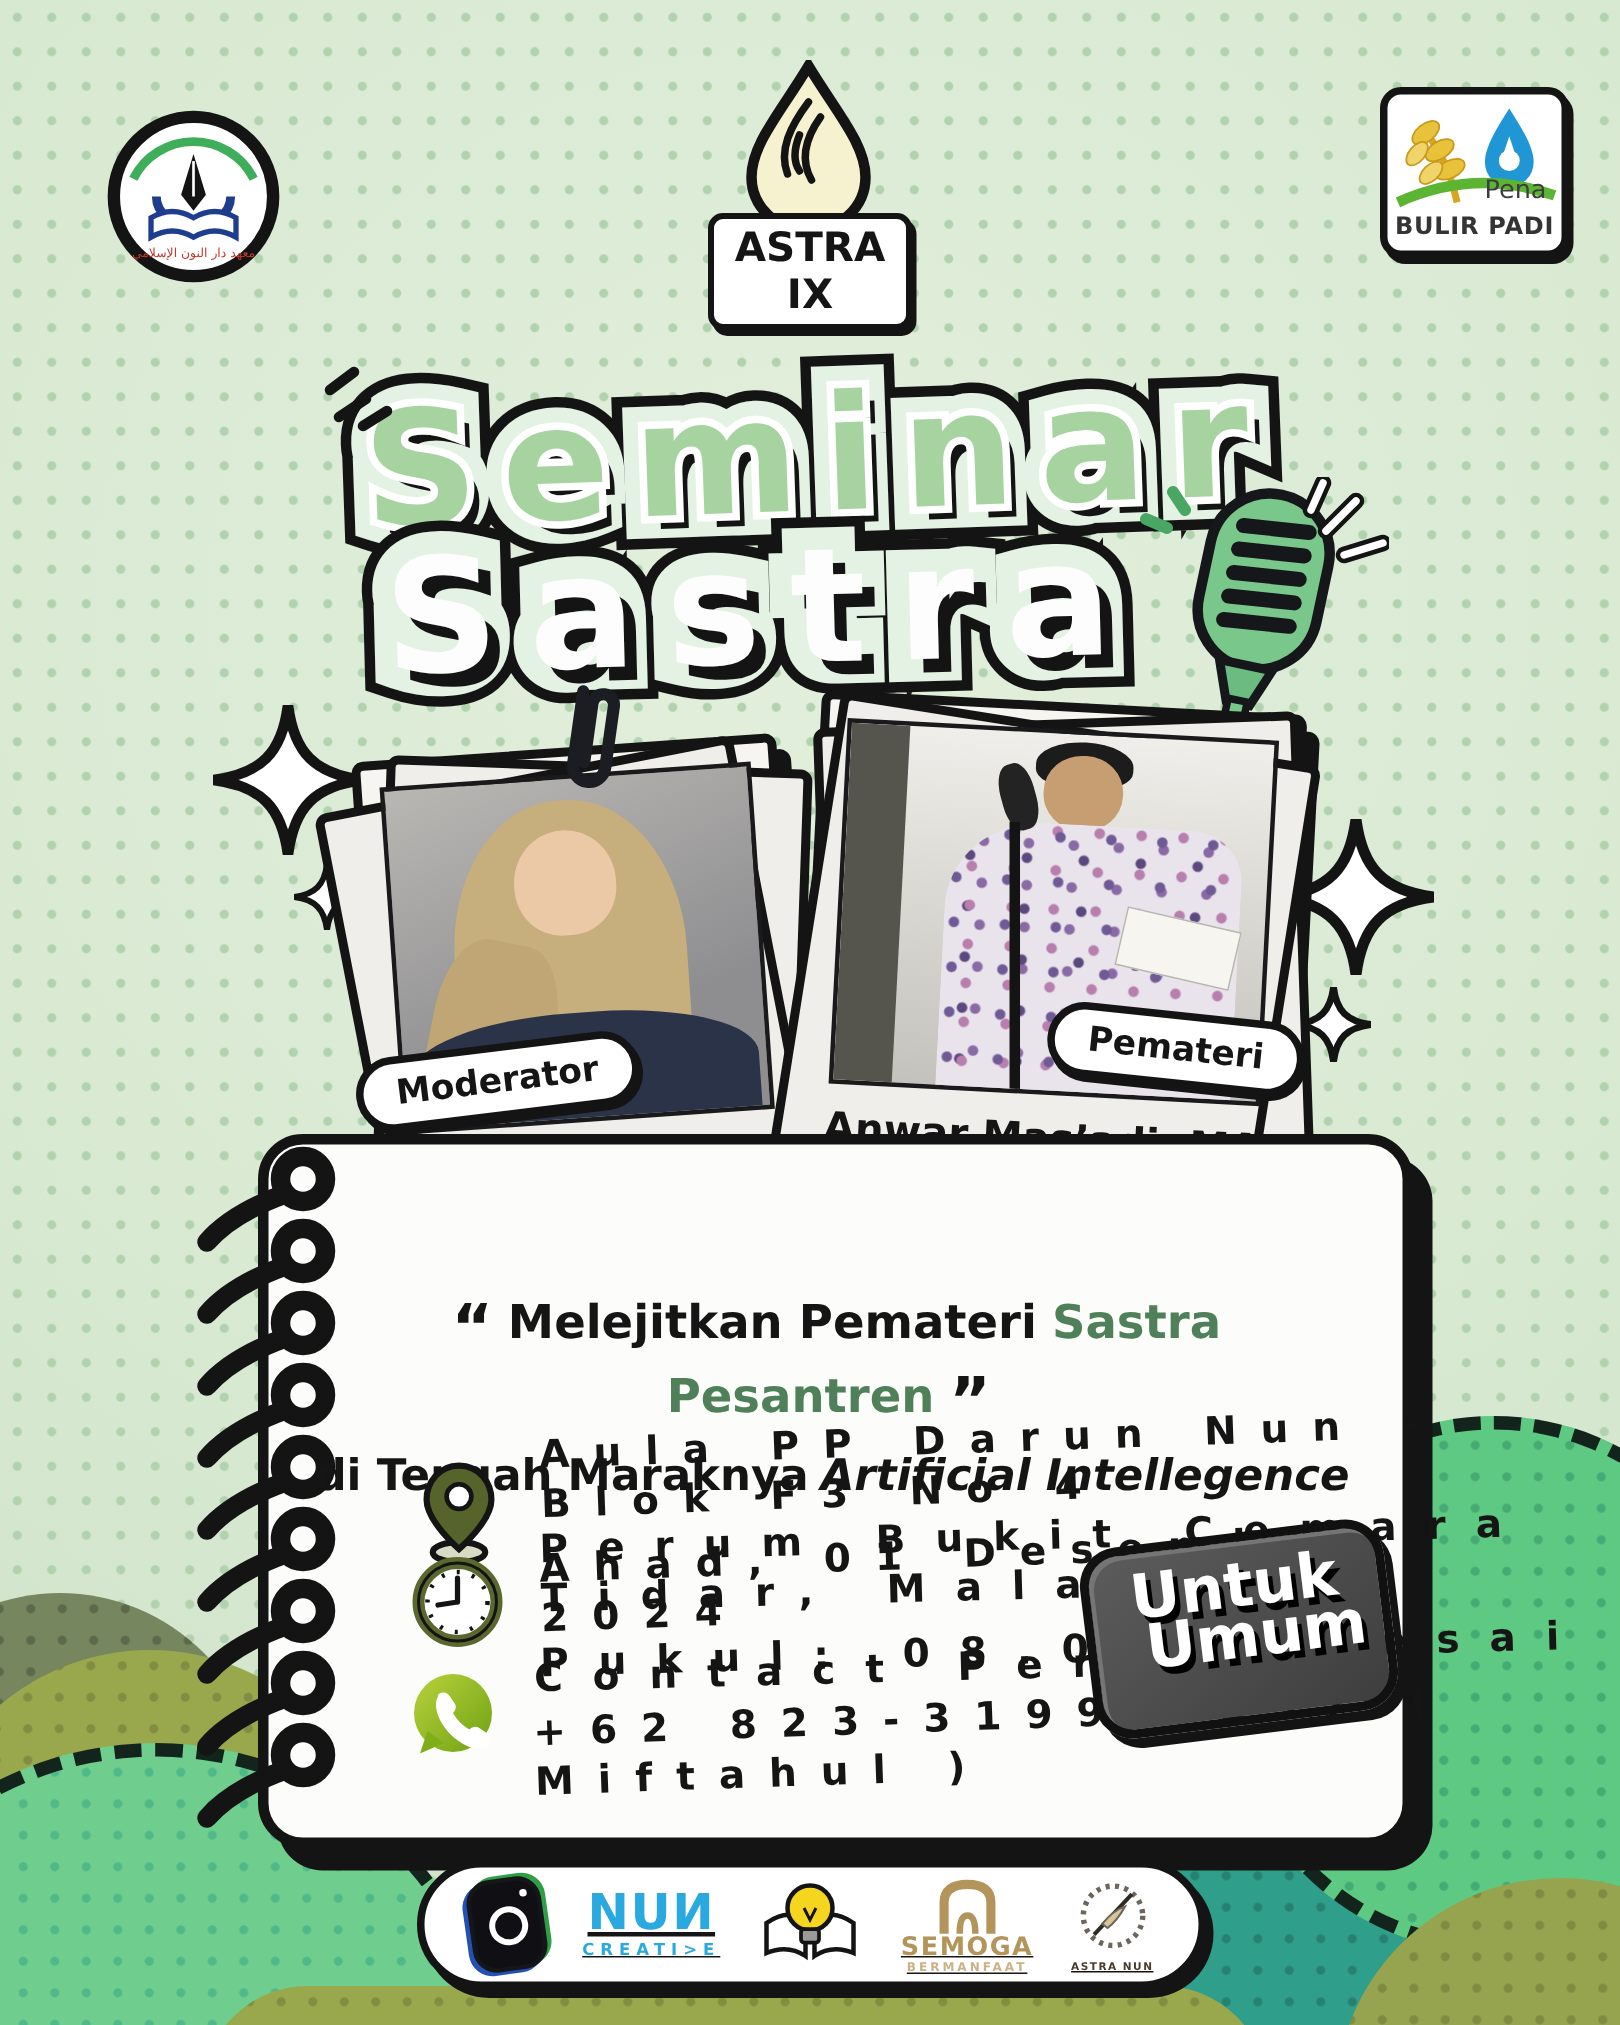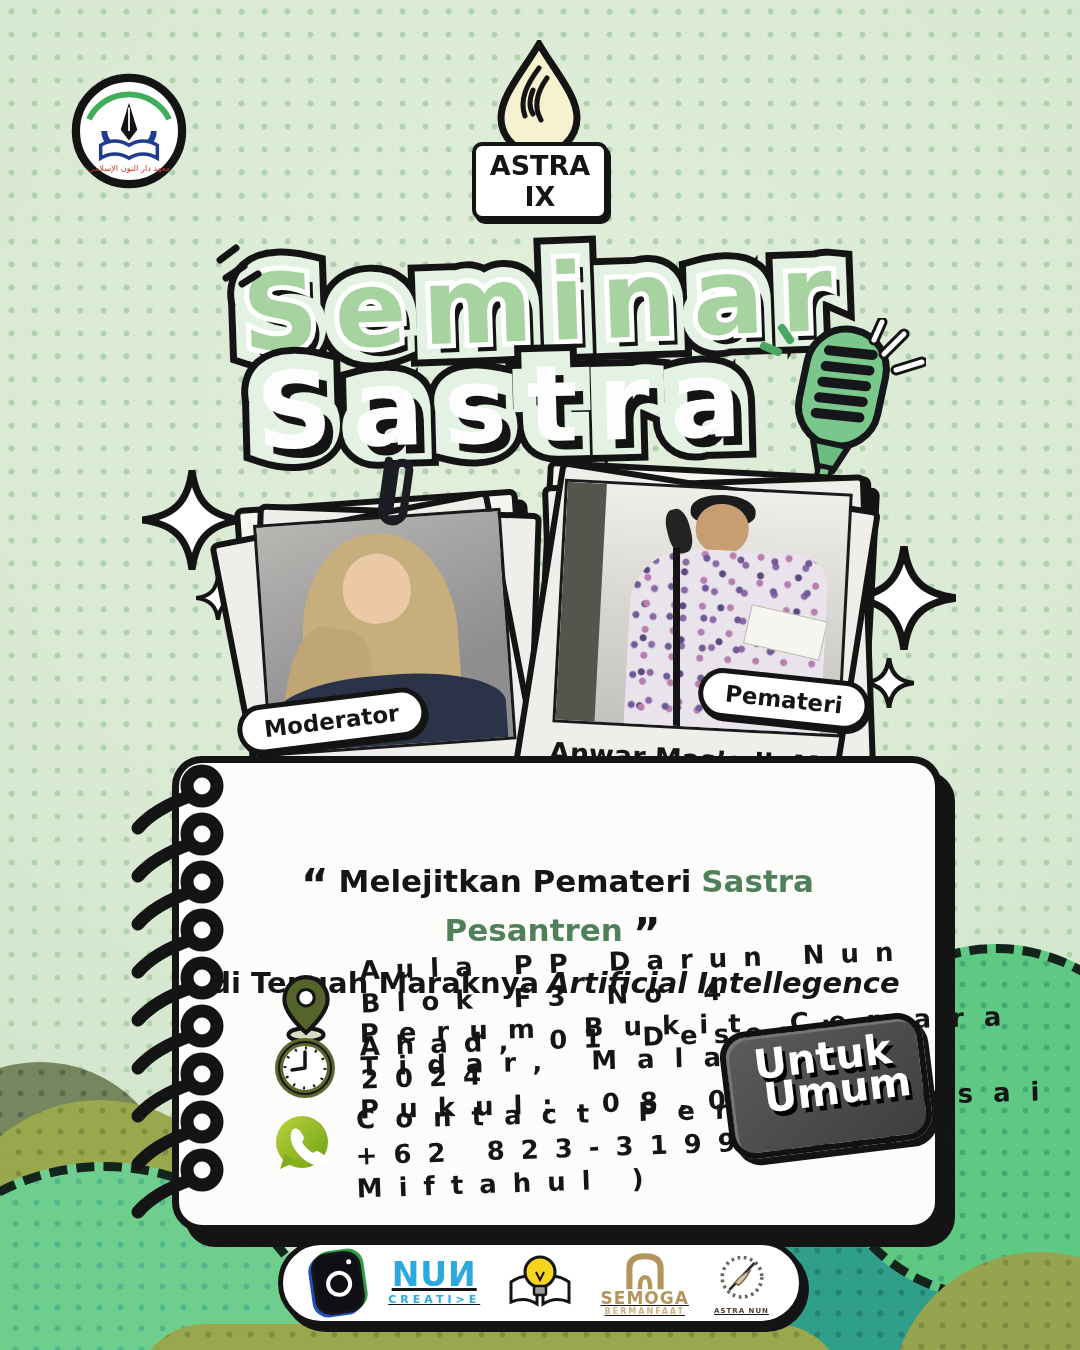--- a/index.html
+++ b/index.html
@@ -160,20 +160,36 @@
     <path d="M26 62 Q38 55 50 62 Q62 55 74 62 L74 73 Q62 66 50 73 Q38 66 26 73 Z" fill="#fff" stroke="#1f3d8f" stroke-width="3"></path>
     <text x="50" y="84" font-size="7" fill="#c0392b" text-anchor="middle">معهد دار النون الإسلامي</text>
   </svg>
 
   <svg class="teardrop" viewBox="0 0 104 118">
     <path d="M52 4 C34 34 14 56 14 78 a38 36 0 0 0 76 0 C90 56 70 34 52 4 Z" fill="#f6f1cf" stroke="#141414" stroke-width="7"></path>
     <path d="M52 28 C40 44 32 60 38 76 M60 38 C50 52 46 66 54 80 M46 50 C42 60 42 68 46 74" fill="none" stroke="#141414" stroke-width="5" stroke-linecap="round"></path>
   </svg>
   <div class="astra-badge">ASTRA IX</div>
 
+  <div class="logo-bulir">
+    <svg viewBox="0 0 100 88" style="position:absolute;inset:0;">
+      <path d="M40 62 C36 44 30 30 20 20" fill="none" stroke="#d9a520" stroke-width="4"></path>
+      <ellipse cx="22" cy="22" rx="9" ry="5" fill="#e8c23a" stroke="#c79a1d" transform="rotate(-38 22 22)"></ellipse>
+      <ellipse cx="30" cy="32" rx="9" ry="5" fill="#e8c23a" stroke="#c79a1d" transform="rotate(-32 30 32)"></ellipse>
+      <ellipse cx="36" cy="43" rx="9" ry="5" fill="#e8c23a" stroke="#c79a1d" transform="rotate(-26 36 43)"></ellipse>
+      <ellipse cx="17" cy="34" rx="8" ry="4.5" fill="#f0d469" stroke="#c79a1d" transform="rotate(-50 17 34)"></ellipse>
+      <ellipse cx="25" cy="45" rx="8" ry="4.5" fill="#f0d469" stroke="#c79a1d" transform="rotate(-44 25 45)"></ellipse>
+      <path d="M70 8 C61 22 56 31 56 39 a14 14 0 0 0 28 0 C84 31 79 22 70 8 Z" fill="#2196d4"></path>
+      <circle cx="70" cy="38" r="6" fill="#ffffff"></circle>
+      <path d="M70 24 L66 36 L70 42 L74 36 Z" fill="#ffffff"></path>
+      <path d="M6 62 Q50 42 96 58" fill="none" stroke="#5cb532" stroke-width="6"></path>
+    </svg>
+    <div class="pena-txt">Pena</div>
+    <div class="bp-txt">BULIR PADI</div>
+  </div>
 
 
   <svg class="spark" style="left:216px;top:234px;width:56px;height:56px;" viewBox="0 0 56 56">
     <path d="M10 44 L28 32 M4 26 L20 14 M26 50 L42 40" stroke="#141414" stroke-width="7" stroke-linecap="round"></path>
   </svg>
   <div class="bubble t1">
     <span class="layer l-black">Seminar</span>
     <span class="layer l-mint">Seminar</span>
     <span class="layer l-shadow">Seminar</span>
     <span class="layer l-white">Seminar</span>

